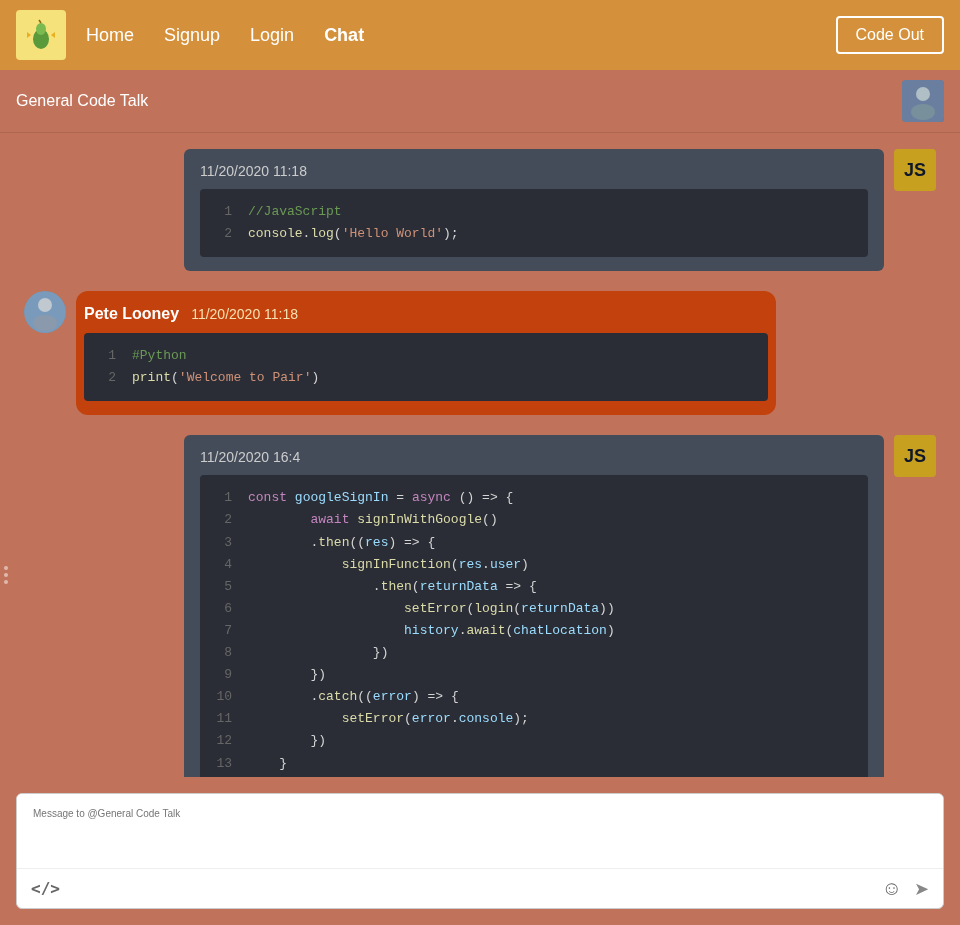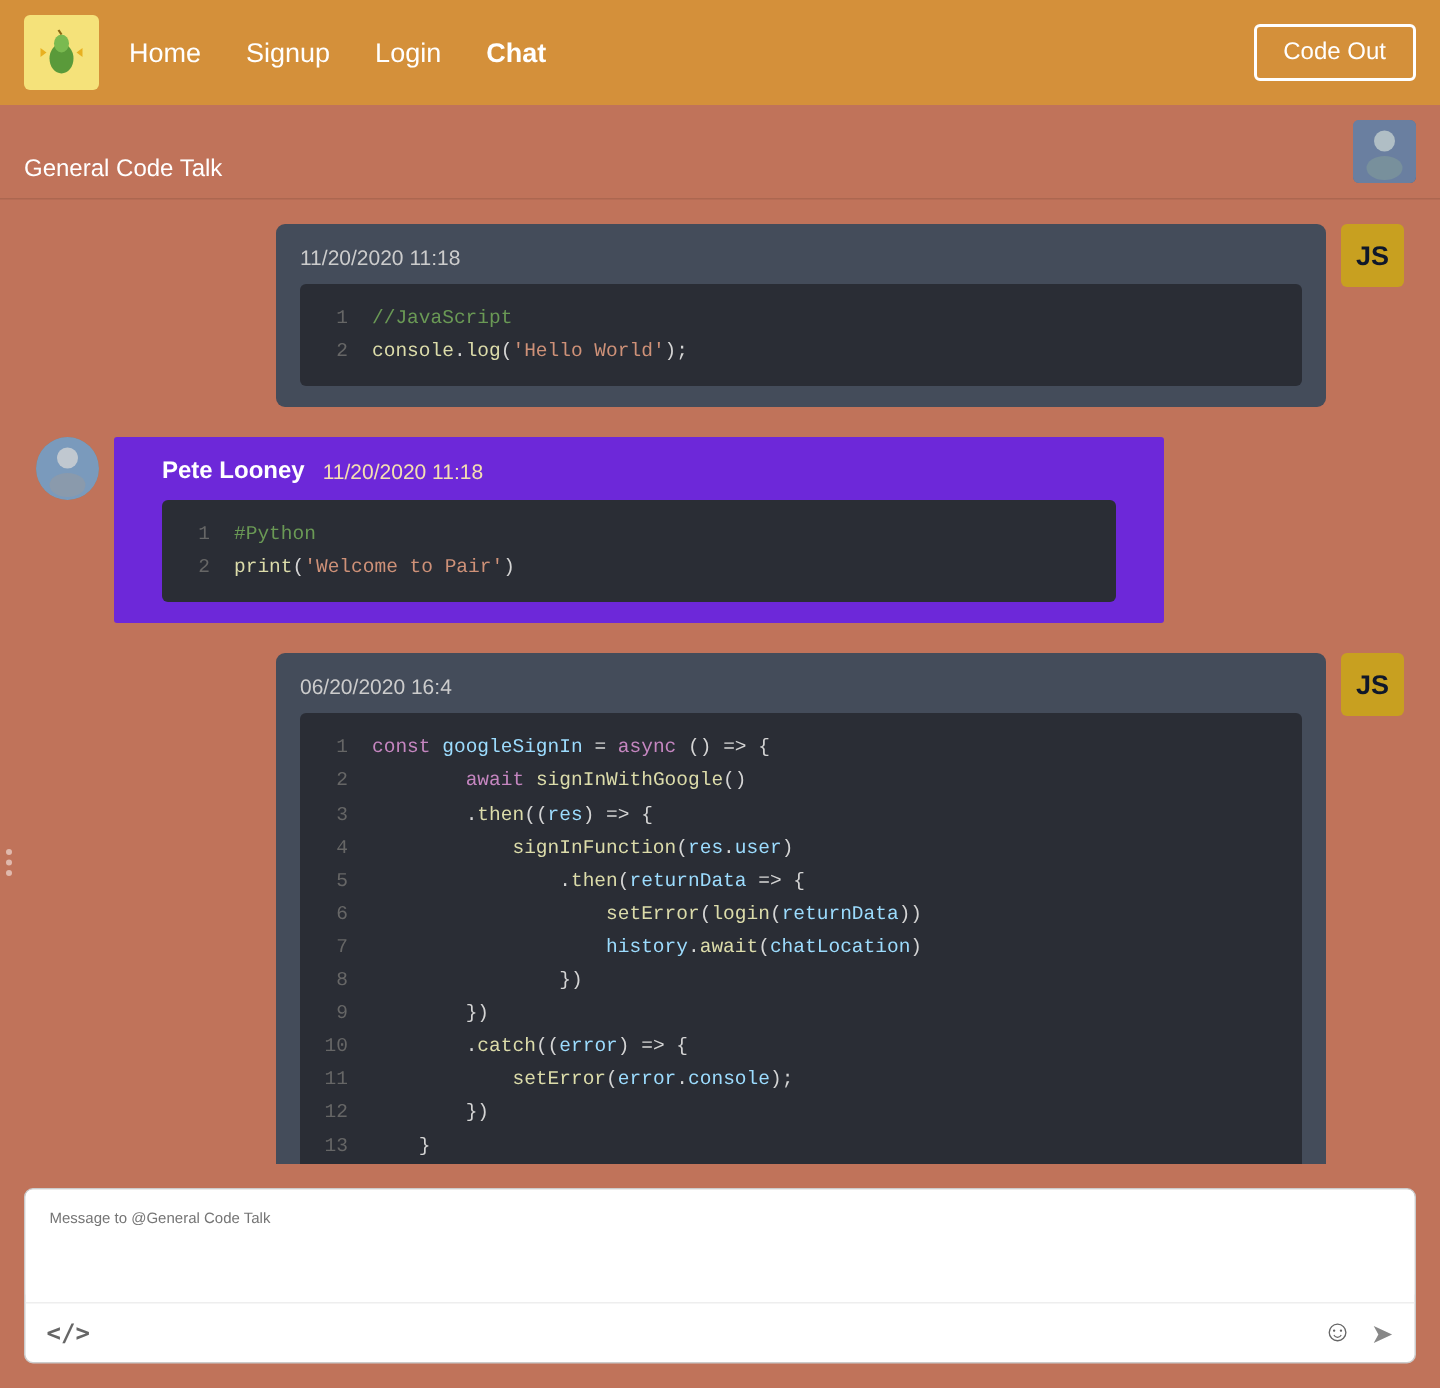--- a/index.html
+++ b/index.html
@@ -61,21 +61,21 @@
       flex-direction: column;
       height: calc(925px - 70px);
       position: relative;
     }
 
     
     .chat-header {
       background: #c0735a;
       padding: 10px 16px;
       display: flex;
-      align-items: flex-end;
+      align-items: center;
       justify-content: space-between;
       border-bottom: 1px solid rgba(0,0,0,0.1);
     }
     .chat-header-title {
       color: #fff;
       font-size: 16px;
       font-weight: 500;
     }
     .chat-header-avatar {
       width: 42px;
@@ -146,23 +146,23 @@
     }
     .message-left .user-avatar {
       width: 42px;
       height: 42px;
       border-radius: 50%;
       overflow: hidden;
       flex-shrink: 0;
       background: #888;
     }
     .message-left .msg-box {
-      background: #6d28d9;
-      border-radius: 2px;
-      padding: 14px 32px;
+      background: #c2410c;
+      border-radius: 12px;
+      padding: 14px 8px;
       max-width: 700px;
       flex: 1;
     }
     .message-left .msg-header {
       display: flex;
       align-items: center;
       gap: 12px;
       margin-bottom: 10px;
     }
     .message-left .msg-username {
@@ -363,21 +363,21 @@
             <span class="line-code">
               <span class="fn">print</span><span class="plain">(</span><span class="str">'Welcome to Pair'</span><span class="plain">)</span>
             </span>
           </div>
         </div>
       </div>
     </div>
 
     <div class="message-right">
       <div class="msg-box">
-        <div class="msg-timestamp">06/20/2020 16:4</div>
+        <div class="msg-timestamp">11/20/2020 16:4</div>
         <div class="code-block">
           <div class="code-line">
             <span class="line-num">1</span>
             <span class="line-code">
               <span class="kw">const</span> <span class="var">googleSignIn</span> <span class="plain">= </span><span class="kw">async</span> <span class="plain">() =&gt; {</span>
             </span>
           </div>
           <div class="code-line">
             <span class="line-num">2</span>
             <span class="line-code">

